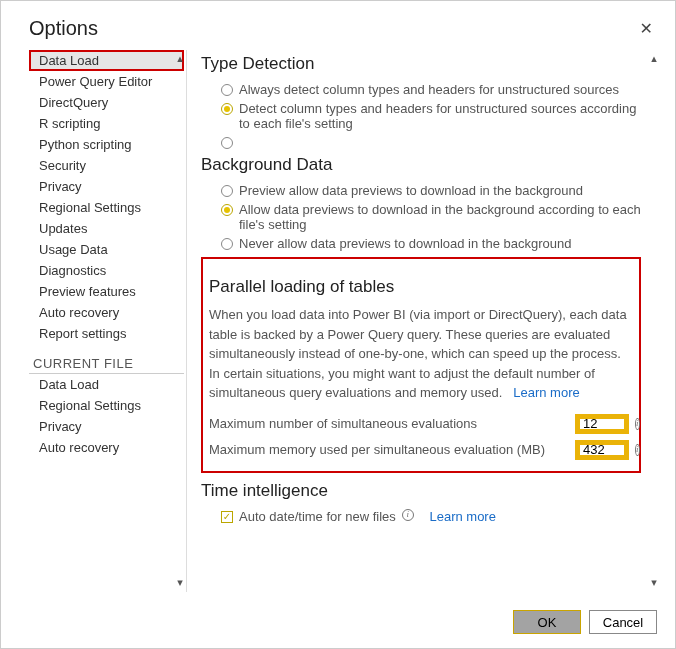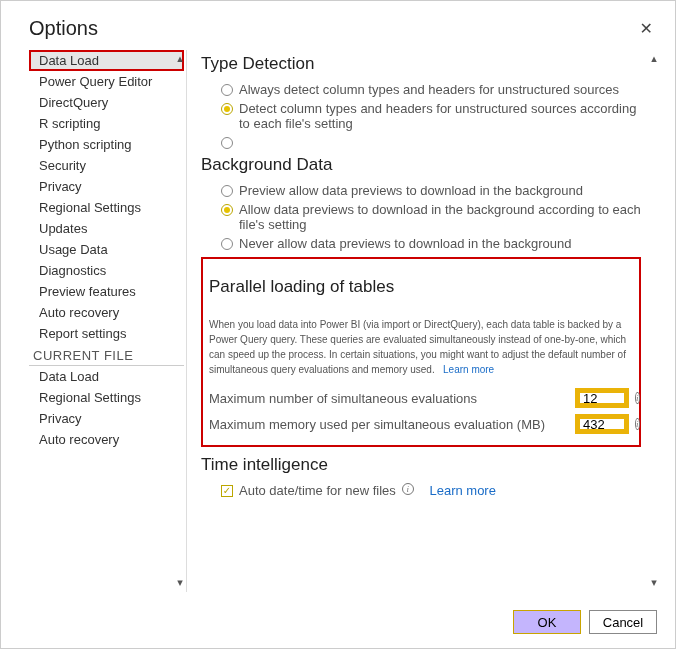--- a/index.html
+++ b/index.html
@@ -54,20 +54,21 @@
     overflow-y: auto;
     border-right: 1px solid #ddd;
     padding-right: 2px;
     padding-bottom: 4px;
   }
   .sec-header {
     font-size: 13px;
     color: #555;
     letter-spacing: 0.5px;
     padding: 4px 2px 2px 4px;
+    margin-top: 8px;
     border-bottom: 1px solid #ccc;
   }
   .sec-header.first { margin-top: 0; }
   .nav-item {
     padding: 3px 4px 3px 10px;
     font-size: 13px;
     color: #333;
     cursor: pointer;
     white-space: nowrap;
   }
@@ -131,24 +132,24 @@
     align-items: center;
     justify-content: center;
     flex-shrink: 0;
     margin-top: 2px;
     font-size: 10px;
     color: #bba600;
     line-height: 1;
   }
   .radio-label { flex: 1; }
   .desc-text {
-    font-size: 10px;
+    font-size: 13px;
     color: #555;
     line-height: 1.5;
-    margin: 20px 0 8px 0;
+    margin: 8px 0 8px 0;
   }
   .link { color: #1a6cc7; cursor: pointer; }
   .input-row {
     display: flex;
     align-items: center;
     gap: 6px;
     padding: 3px 0;
     font-size: 13px;
     color: #555;
   }
@@ -182,21 +183,21 @@
   .btn {
     min-width: 68px;
     height: 24px;
     font-size: 13px;
     border: 1px solid #888;
     background: #fff;
     cursor: pointer;
     padding: 0 10px;
   }
   .btn.primary {
-    background: #c4b5fd;
+    background: #a3a3a3;
     border-color: #c9a400;
   }
   
   .scroll-arrows {
     width: 16px;
     display: flex;
     flex-direction: column;
     justify-content: space-between;
     padding: 2px 0;
   }

